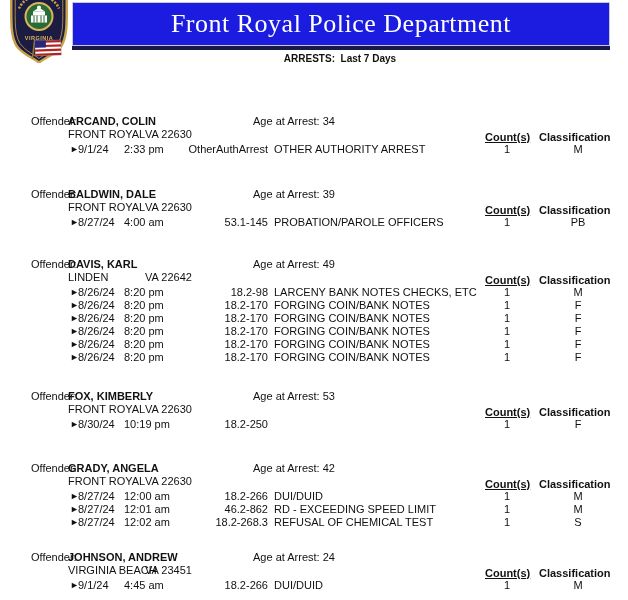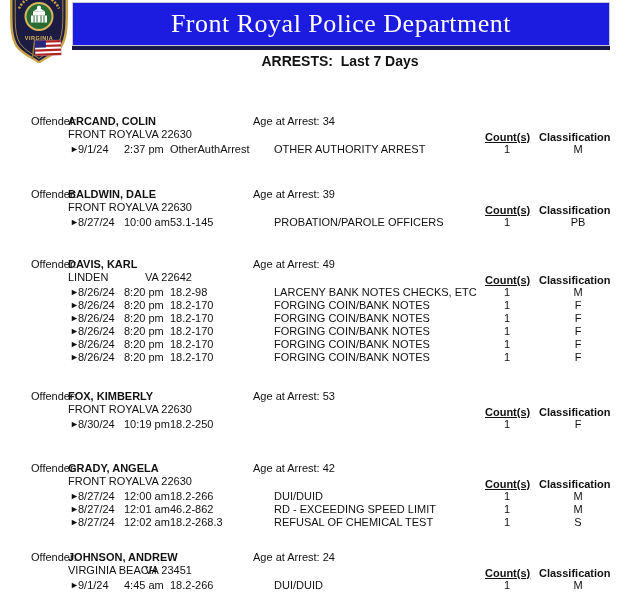--- a/index.html
+++ b/index.html
@@ -7,40 +7,40 @@
         font-family:"Liberation Sans",sans-serif;color:#111;font-size:11px;}
 
   
   #banner{position:absolute;left:72px;top:2px;width:536px;height:42px;
           background:#1c1ce0;border:1px solid #c9c9d4;
           box-shadow:0 4px 0 #1a1a4a;
           display:flex;align-items:center;justify-content:center;}
   #banner .title{font-family:"Liberation Serif",serif;font-size:26px;color:#ffffff;
                  letter-spacing:.5px;white-space:nowrap;}
   #subtitle{position:absolute;left:72px;top:53px;width:536px;text-align:center;
-            font-weight:bold;font-size:14px;white-space:pre;}
+            font-weight:bold;font-size:10px;white-space:pre;}
   #badge{position:absolute;left:5px;top:0;width:68px;height:63px;z-index:3;}
 
   
   .block{position:absolute;left:0;width:628px;}
   .abs{position:absolute;white-space:nowrap;}
   .bold{font-weight:bold;text-align:center;}
   .lbl-offender{left:31px;top:0;}
   .name{left:68px;top:0;}
   .age{left:253px;top:0;}
   .city{left:68px;top:13px;}
   .statezip{left:145px;top:13px;}
   .hdr-counts{left:485px;top:16px;font-weight:bold;text-decoration:underline;}
   .hdr-class{left:539px;top:16px;font-weight:bold;}
 
   .charge{position:absolute;left:0;width:628px;height:13px;}
   .marker{left:70px;top:1px;font-size:9px;}
   .cdate{left:78px;top:0;}
   .ctime{left:124px;top:0;}
-  .ccode{left:170px;top:0;width:98px;text-align:left;}
+  .ccode{left:170px;top:0;width:98px;text-align:right;}
   .cdesc{left:274px;top:0;}
   .ccount{left:492px;top:0;width:30px;text-align:center;}
   .cclass{left:562px;top:0;width:32px;text-align:center;}
 </style>
 </head>
 <body>
 
 <div id="page">
 
   <svg id="badge" viewBox="0 0 68 62">
@@ -81,40 +81,40 @@
     <span class="abs lbl-offender">Offender:</span>
     <span class="abs name bold">ARCAND, COLIN</span>
     <span class="abs age"><span>Age at Arrest:</span> <span>34</span></span>
     <span class="abs city">FRONT ROYAL</span>
     <span class="abs statezip">VA 22630</span>
     <span class="abs hdr-counts">Count(s)</span>
     <span class="abs hdr-class">Classification</span>
     <div class="charge" style="top:28px;">
       <span class="abs marker">►</span>
       <span class="abs cdate">9/1/24</span>
-      <span class="abs ctime">2:37 pm</span>
+      <span class="abs ctime">2:33 pm</span>
       <span class="abs ccode">OtherAuthArrest</span>
       <span class="abs cdesc">OTHER AUTHORITY ARREST</span>
       <span class="abs ccount">1</span>
       <span class="abs cclass">M</span>
     </div>
   </div>
 
   <div class="block" style="top:188px;">
     <span class="abs lbl-offender">Offender:</span>
     <span class="abs name bold">BALDWIN, DALE</span>
     <span class="abs age"><span>Age at Arrest:</span> <span>39</span></span>
     <span class="abs city">FRONT ROYAL</span>
     <span class="abs statezip">VA 22630</span>
     <span class="abs hdr-counts">Count(s)</span>
     <span class="abs hdr-class">Classification</span>
     <div class="charge" style="top:28px;">
       <span class="abs marker">►</span>
       <span class="abs cdate">8/27/24</span>
-      <span class="abs ctime">10:00 am</span>
+      <span class="abs ctime">4:00 am</span>
       <span class="abs ccode">53.1-145</span>
       <span class="abs cdesc">PROBATION/PAROLE OFFICERS</span>
       <span class="abs ccount">1</span>
       <span class="abs cclass">PB</span>
     </div>
   </div>
 
   <div class="block" style="top:258px;">
     <span class="abs lbl-offender">Offender:</span>
     <span class="abs name bold">DAVIS, KARL</span>

